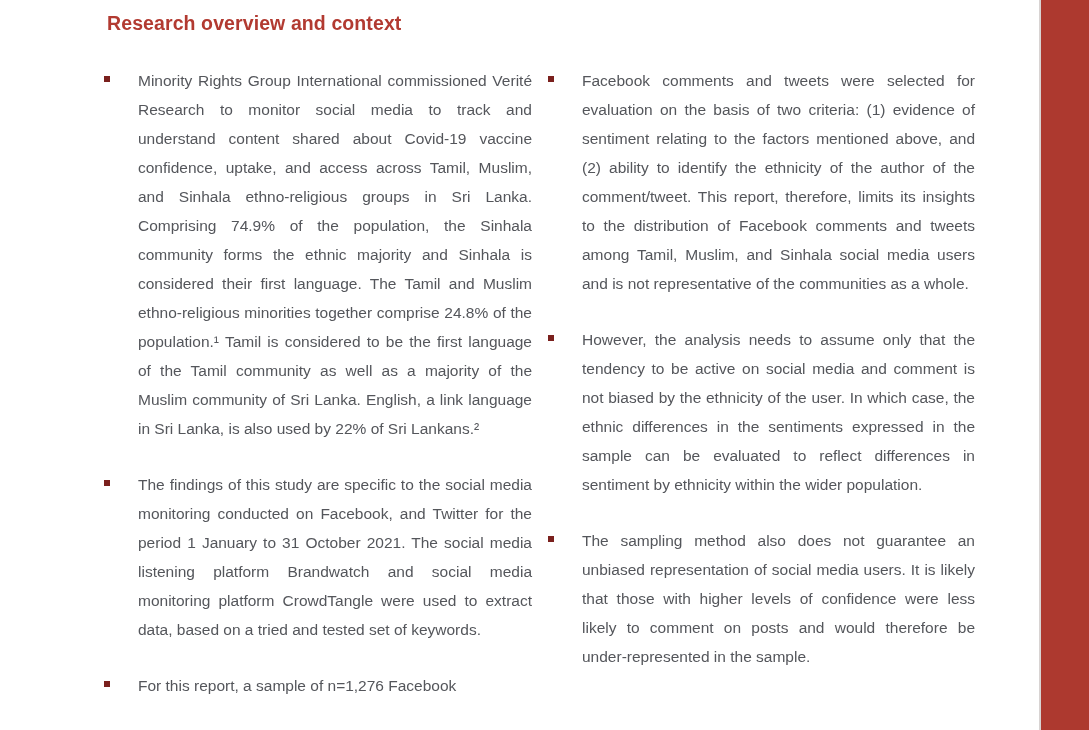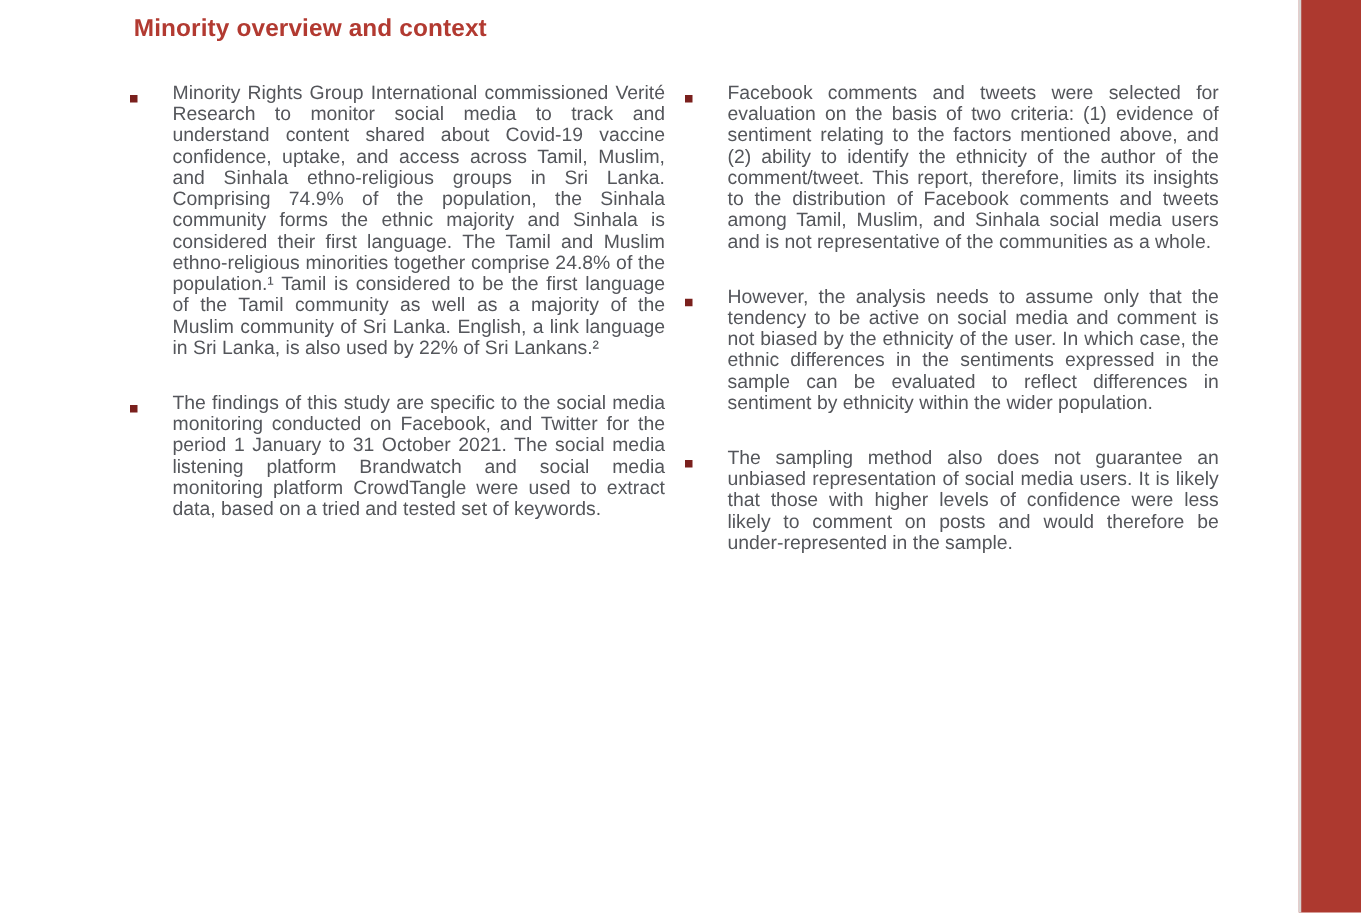--- a/index.html
+++ b/index.html
@@ -50,49 +50,53 @@
     width: 6px;
     height: 6px;
     background: #7a201d;
     margin-top: 10px;
     margin-right: 28px;
   }
   .bullet-text {
     margin: 0;
     flex: 1;
     font-size: 15.5px;
-    line-height: 17px;
+    line-height: 29px;
     color: #54565b;
     text-align: justify;
   }
   .accent-bar {
     position: absolute;
     top: 0;
     right: 0;
     bottom: 0;
     width: 48px;
     background: #ad392f;
     border-left: 2px solid #d8d3d2;
   }
 </style>
 </head>
 <body>
 
 <div class="page">
 
-  <h1 class="title">Minority overview and context</h1>
+  <h1 class="title">Research overview and context</h1>
 
   <div class="col col-left">
     <div class="bullet-item">
       <span class="marker"></span>
       <p class="bullet-text">Minority Rights Group International commissioned Verité Research to monitor social media to track and understand content shared about Covid-19 vaccine confidence, uptake, and access across Tamil, Muslim, and Sinhala ethno-religious groups in Sri Lanka. Comprising 74.9% of the population, the Sinhala community forms the ethnic majority and Sinhala is considered their first language. The Tamil and Muslim ethno-religious minorities together comprise 24.8% of the population.¹ Tamil is considered to be the first language of the Tamil community as well as a majority of the Muslim community of Sri Lanka. English, a link language in Sri Lanka, is also used by 22% of Sri Lankans.²</p>
     </div>
     <div class="bullet-item">
       <span class="marker"></span>
       <p class="bullet-text">The findings of this study are specific to the social media monitoring conducted on Facebook, and Twitter for the period 1 January to 31 October 2021. The social media listening platform Brandwatch and social media monitoring platform CrowdTangle were used to extract data, based on a tried and tested set of keywords.</p>
+    </div>
+    <div class="bullet-item">
+      <span class="marker"></span>
+      <p class="bullet-text">For this report, a sample of n=1,276 Facebook</p>
     </div>
   </div>
 
   <div class="col col-right">
     <div class="bullet-item">
       <span class="marker"></span>
       <p class="bullet-text">Facebook comments and tweets were selected for evaluation on the basis of two criteria: (1) evidence of sentiment relating to the factors mentioned above, and (2) ability to identify the ethnicity of the author of the comment/tweet. This report, therefore, limits its insights to the distribution of Facebook comments and tweets among Tamil, Muslim, and Sinhala social media users and is not representative of the communities as a whole.</p>
     </div>
     <div class="bullet-item">
       <span class="marker"></span>

